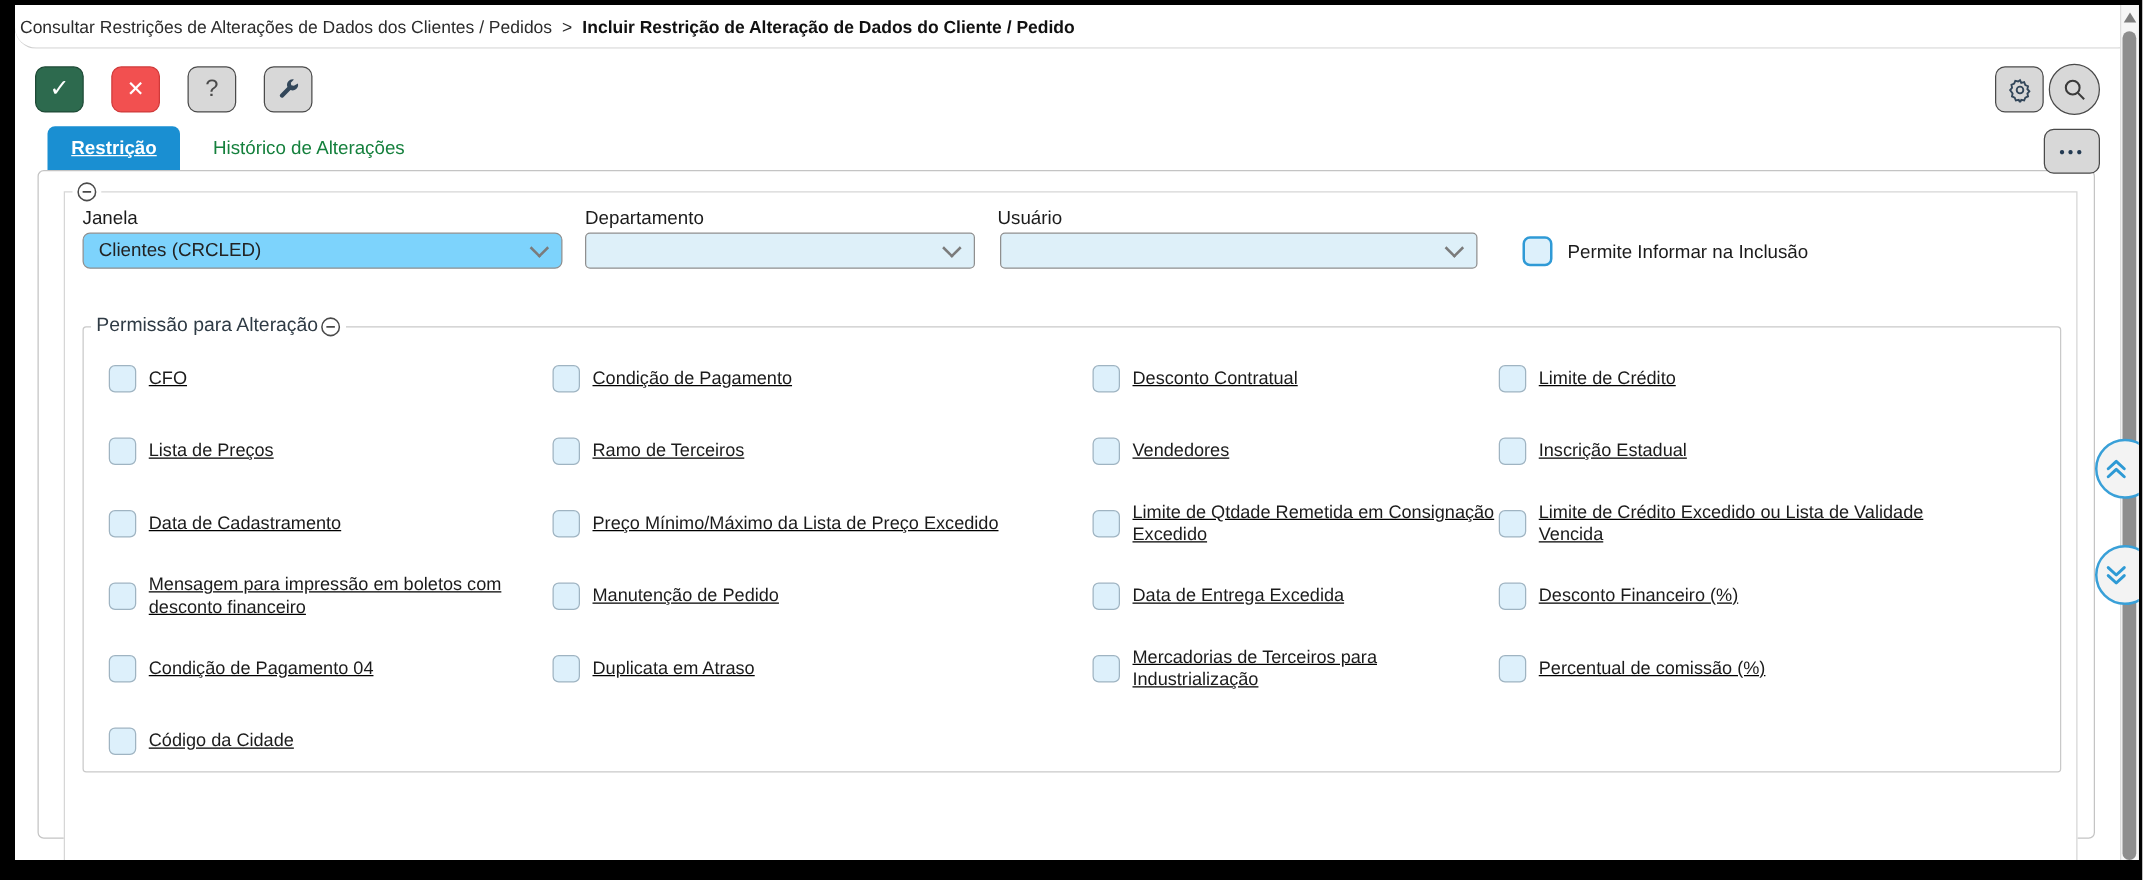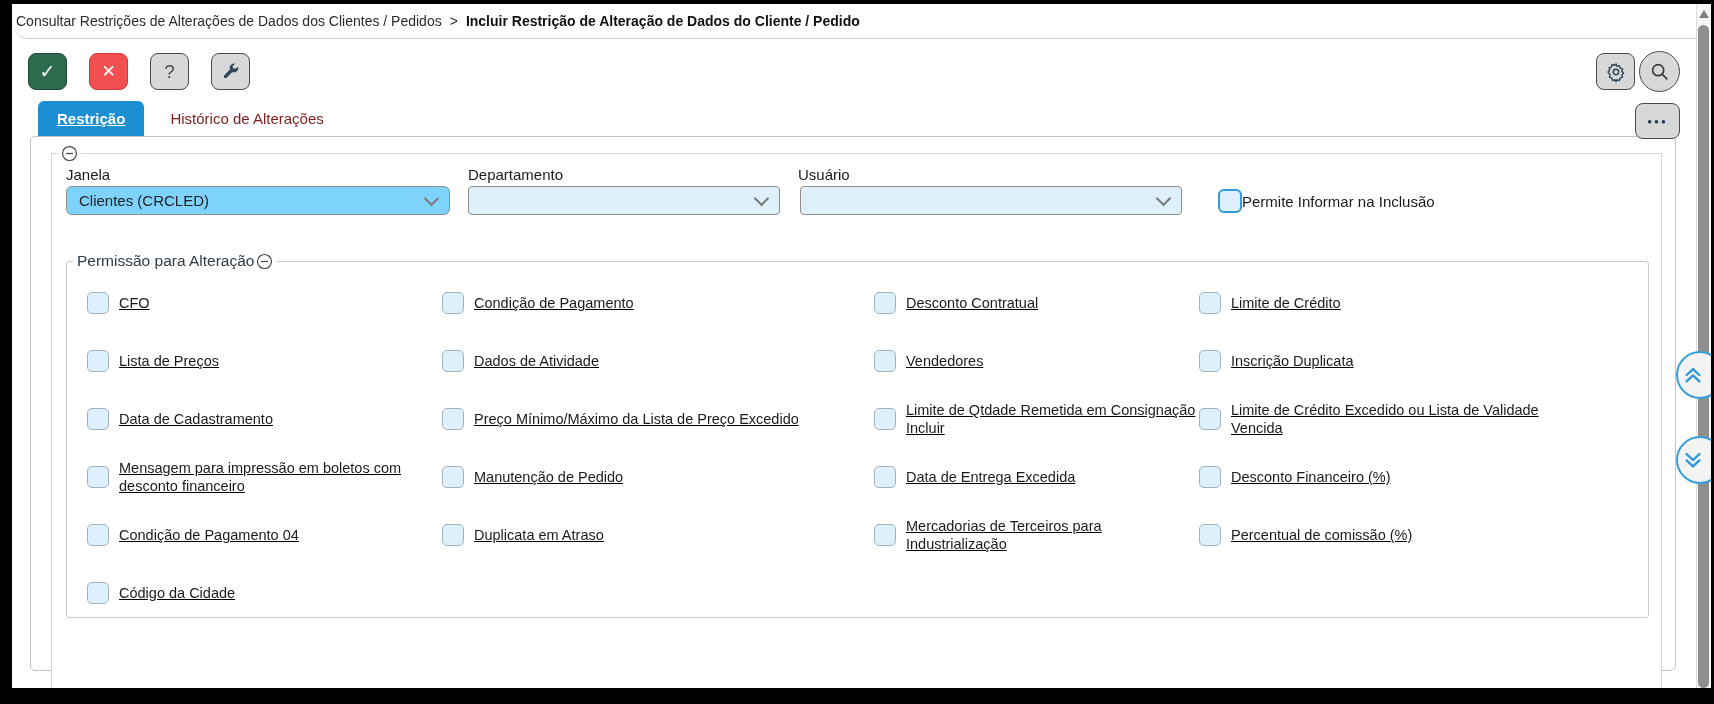--- a/index.html
+++ b/index.html
@@ -21,39 +21,39 @@
   .btn-cancel{background:#f25050;border:1px solid #d03a3a;color:#fff;font-weight:bold;font-size:17px;}
   .btn-gray{background:#d8d8d8;border:1px solid #4a4a4a;color:#3a3a3a;}
   .btn-help{font-size:19px;color:#4a4a4a;}
   .tb-right{display:flex;gap:4px;align-items:flex-start;}
   .btn-search{border-radius:50%;width:41px;height:41px;margin-top:-2px;}
 
   
   .tab-row{margin-top:5px;padding-left:26px;height:38px;display:flex;align-items:flex-end;}
   .tab{height:35px;display:flex;align-items:center;padding:0 19px;font-size:15px;cursor:pointer;}
   .tab-active{background:#1a8fd2;color:#fff;font-weight:bold;border-radius:6px 6px 0 0;text-decoration:underline;}
-  .tab-inactive{color:#7f1d1d;padding:0 26px;}
+  .tab-inactive{color:#15803d;padding:0 26px;}
   .ellipsis-btn{position:absolute;top:99px;right:31px;width:43px;height:34px;border-radius:8px;background:#d8d8d8;border:1px solid #4a4a4a;display:flex;align-items:center;justify-content:center;color:#233a52;font-size:13px;letter-spacing:2px;font-weight:bold;cursor:pointer;z-index:3;}
 
   
   .panel{box-sizing:border-box;margin:0 35px 0 18px;height:535px;border:1px solid #c4c4c4;border-radius:5px;background:#fff;}
   .group{box-sizing:border-box;position:relative;margin:16px 13px 0 20px;height:561px;border:1px solid #d6d6d6;border-radius:0;background:#fff;}
   .group-collapse{position:absolute;top:-9px;left:6px;background:#fff;padding:0 3px;line-height:0;cursor:pointer;}
 
   
   .form-row{display:flex;padding:12px 14px 0 14px;gap:18px;}
   .field{display:flex;flex-direction:column;gap:3px;}
   .field-label{font-size:15px;color:#1b1b1b;}
   .selectbox{box-sizing:border-box;height:29px;border:1px solid #8f8f8f;display:flex;align-items:center;justify-content:space-between;padding:0 12px;cursor:pointer;font-size:15px;color:#222;}
   .sel-janela{width:384px;background:#7dd3fc;border-radius:6px;}
   .sel-blue{background:#def0f9;border-radius:4px;}
   .sel-dep{width:312px;}
   .sel-usu{width:382px;margin-left:2px;}
   .chev{width:9px;height:9px;border-right:2px solid #7b7b7b;border-bottom:2px solid #7b7b7b;transform:rotate(45deg);margin-top:-5px;flex-shrink:0;}
-  .inline-check{display:flex;align-items:center;margin-top:21px;margin-left:18px;}
+  .inline-check{display:flex;align-items:center;gap:12px;margin-top:21px;margin-left:18px;}
   .cbx{box-sizing:border-box;width:22px;height:22px;background:#ddf0fb;border:1px solid #9fb4c2;border-radius:5px;flex-shrink:0;cursor:pointer;}
   .cbx-blue{width:24px;height:24px;border:2px solid #2f9ad6;border-radius:6px;}
   .inline-check-label{font-size:15px;color:#1b1b1b;}
 
   
   .perm-fieldset{box-sizing:border-box;margin:37px 12px 0 14px;height:366px;border:1px solid #c9c9c9;border-radius:3px;padding:2px 0 0 0;}
   .perm-legend{display:flex;align-items:flex-end;gap:2px;margin-left:6px;padding:0 4px;font-size:15.5px;color:#2f3b45;}
   .perm-grid{display:grid;grid-template-columns:355px 432px 325px 1fr;padding:2px 0 0 20px;}
   .perm-item{min-height:58px;display:flex;align-items:center;gap:10px;text-decoration:underline;}
   .perm-label{font-size:14.5px;color:#1b1b1b;line-height:1.25;}
@@ -193,41 +193,41 @@
               <div class="perm-item">
                 <span class="cbx"></span>
                 <span class="perm-label col3">Limite de Crédito</span>
               </div>
               <div class="perm-item">
                 <span class="cbx"></span>
                 <span class="perm-label col0">Lista de Preços</span>
               </div>
               <div class="perm-item">
                 <span class="cbx"></span>
-                <span class="perm-label col1">Dados de Atividade</span>
+                <span class="perm-label col1">Ramo de Terceiros</span>
               </div>
               <div class="perm-item">
                 <span class="cbx"></span>
                 <span class="perm-label col2">Vendedores</span>
               </div>
               <div class="perm-item">
                 <span class="cbx"></span>
-                <span class="perm-label col3">Inscrição Duplicata</span>
+                <span class="perm-label col3">Inscrição Estadual</span>
               </div>
               <div class="perm-item">
                 <span class="cbx"></span>
                 <span class="perm-label col0">Data de Cadastramento</span>
               </div>
               <div class="perm-item">
                 <span class="cbx"></span>
                 <span class="perm-label col1">Preço Mínimo/Máximo da Lista de Preço Excedido</span>
               </div>
               <div class="perm-item">
                 <span class="cbx"></span>
-                <span class="perm-label col2">Limite de Qtdade Remetida em Consignação Incluir</span>
+                <span class="perm-label col2">Limite de Qtdade Remetida em Consignação Excedido</span>
               </div>
               <div class="perm-item">
                 <span class="cbx"></span>
                 <span class="perm-label col3">Limite de Crédito Excedido ou Lista de Validade Vencida</span>
               </div>
               <div class="perm-item">
                 <span class="cbx"></span>
                 <span class="perm-label col0">Mensagem para impressão em boletos com desconto financeiro</span>
               </div>
               <div class="perm-item">

